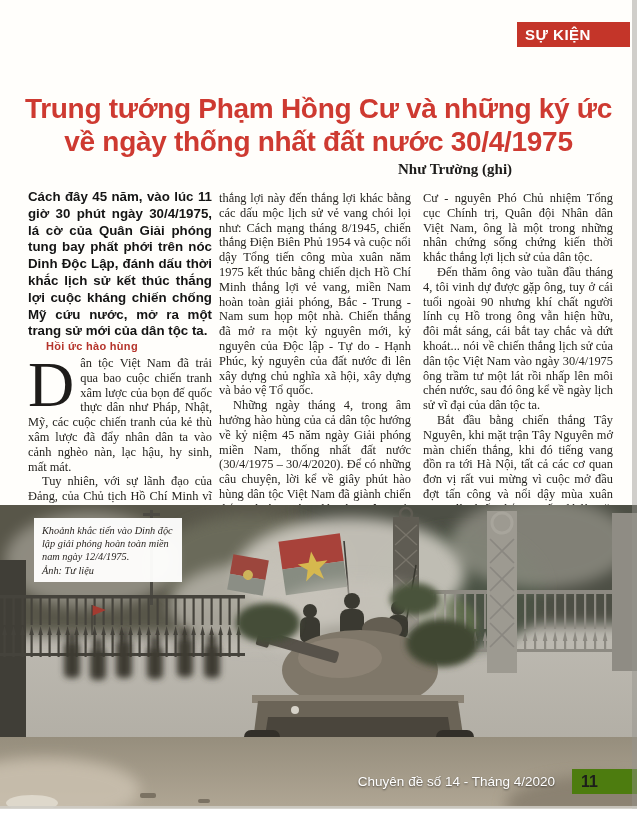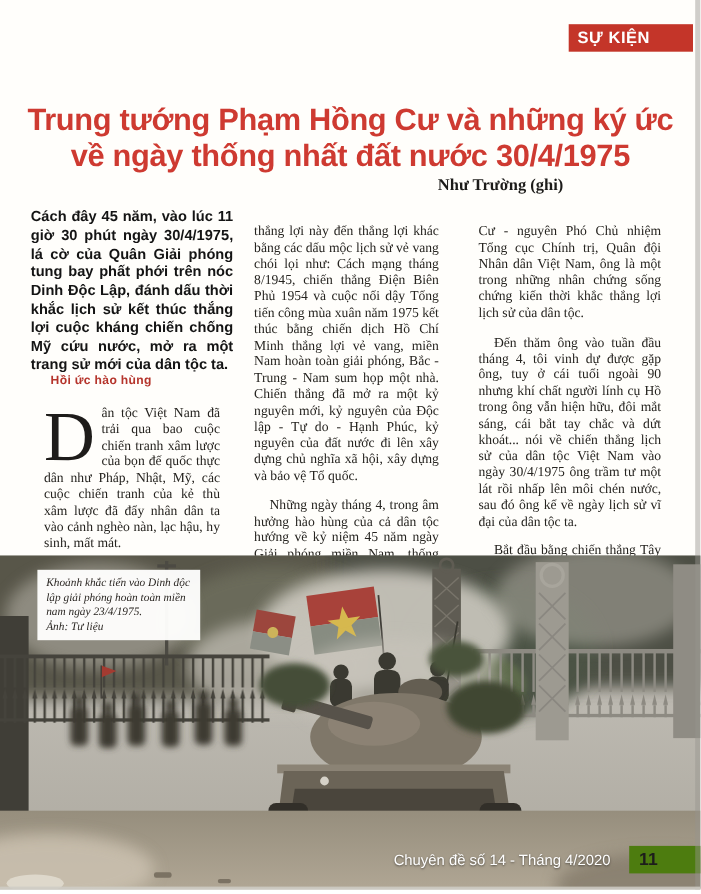--- a/index.html
+++ b/index.html
@@ -17,21 +17,21 @@
   
   .byline{position:absolute;left:398px;top:161px;font-weight:bold;font-size:15px;color:#1c1b19;}
   
   .lead{position:absolute;left:28px;top:189px;width:184px;font-family:"Liberation Sans",sans-serif;
         font-weight:bold;font-size:13.3px;line-height:16.8px;text-align:justify;color:#141414;}
   
   .sec-head{position:absolute;left:46px;top:340px;font-family:"Liberation Sans",sans-serif;
             font-weight:bold;font-size:11px;color:#b5342b;letter-spacing:.3px;}
   
   .col{position:absolute;font-size:12.4px;line-height:14.8px;text-align:justify;color:#262420;}
-  .col p{margin:12px;}
+  .col p{margin:0;}
   .col p.indent{text-indent:14px;}
   #col1{left:28px;top:356px;width:184px;}
   #col2{left:219px;top:191px;width:192px;}
   #col3{left:423px;top:191px;width:190px;}
   .dropcap{float:left;font-size:64px;line-height:50px;padding:4px 6px 0 0;color:#1e1c1a;
            font-family:"Liberation Serif",serif;}
   
   .photo{position:absolute;left:0;top:505px;width:637px;height:303px;}
   .caption{position:absolute;left:34px;top:518px;width:132px;background:rgba(255,255,254,.96);
            padding:6px 8px 5px 8px;font-style:italic;font-size:10.3px;line-height:13.2px;
@@ -228,21 +228,21 @@
       <rect x="0" y="232" width="637" height="71" fill="url(#road)"></rect>
       <ellipse cx="45" cy="285" rx="95" ry="32" fill="#c9bfae" opacity=".9" filter="url(#f1)"></ellipse>
       <ellipse cx="600" cy="300" rx="95" ry="30" fill="#7e7465" opacity=".7" filter="url(#f1)"></ellipse>
       <ellipse cx="32" cy="298" rx="26" ry="8" fill="#ded8cb"></ellipse>
       <rect x="140" y="288" width="16" height="5" rx="2" fill="#7b7263"></rect>
       <rect x="198" y="294" width="12" height="4" rx="2" fill="#7b7263"></rect>
     </g>
   </svg>
 
   <div class="caption">
-    <p>Khoảnh khắc tiến vào Dinh độc lập giải phóng hoàn toàn miền nam ngày 23/4/1975.</p>
+    <p>Khoảnh khắc tiến vào Dinh độc lập giải phóng hoàn toàn miền nam ngày 12/4/1975.</p>
     <p>Ảnh: Tư liệu</p>
   </div>
 
   <div class="footer-line">
     <span class="issue">Chuyên đề số 14</span><span> - Tháng 4/2020</span>
   </div>
 
   <div class="page-box">
     <span>11</span>
   </div>

